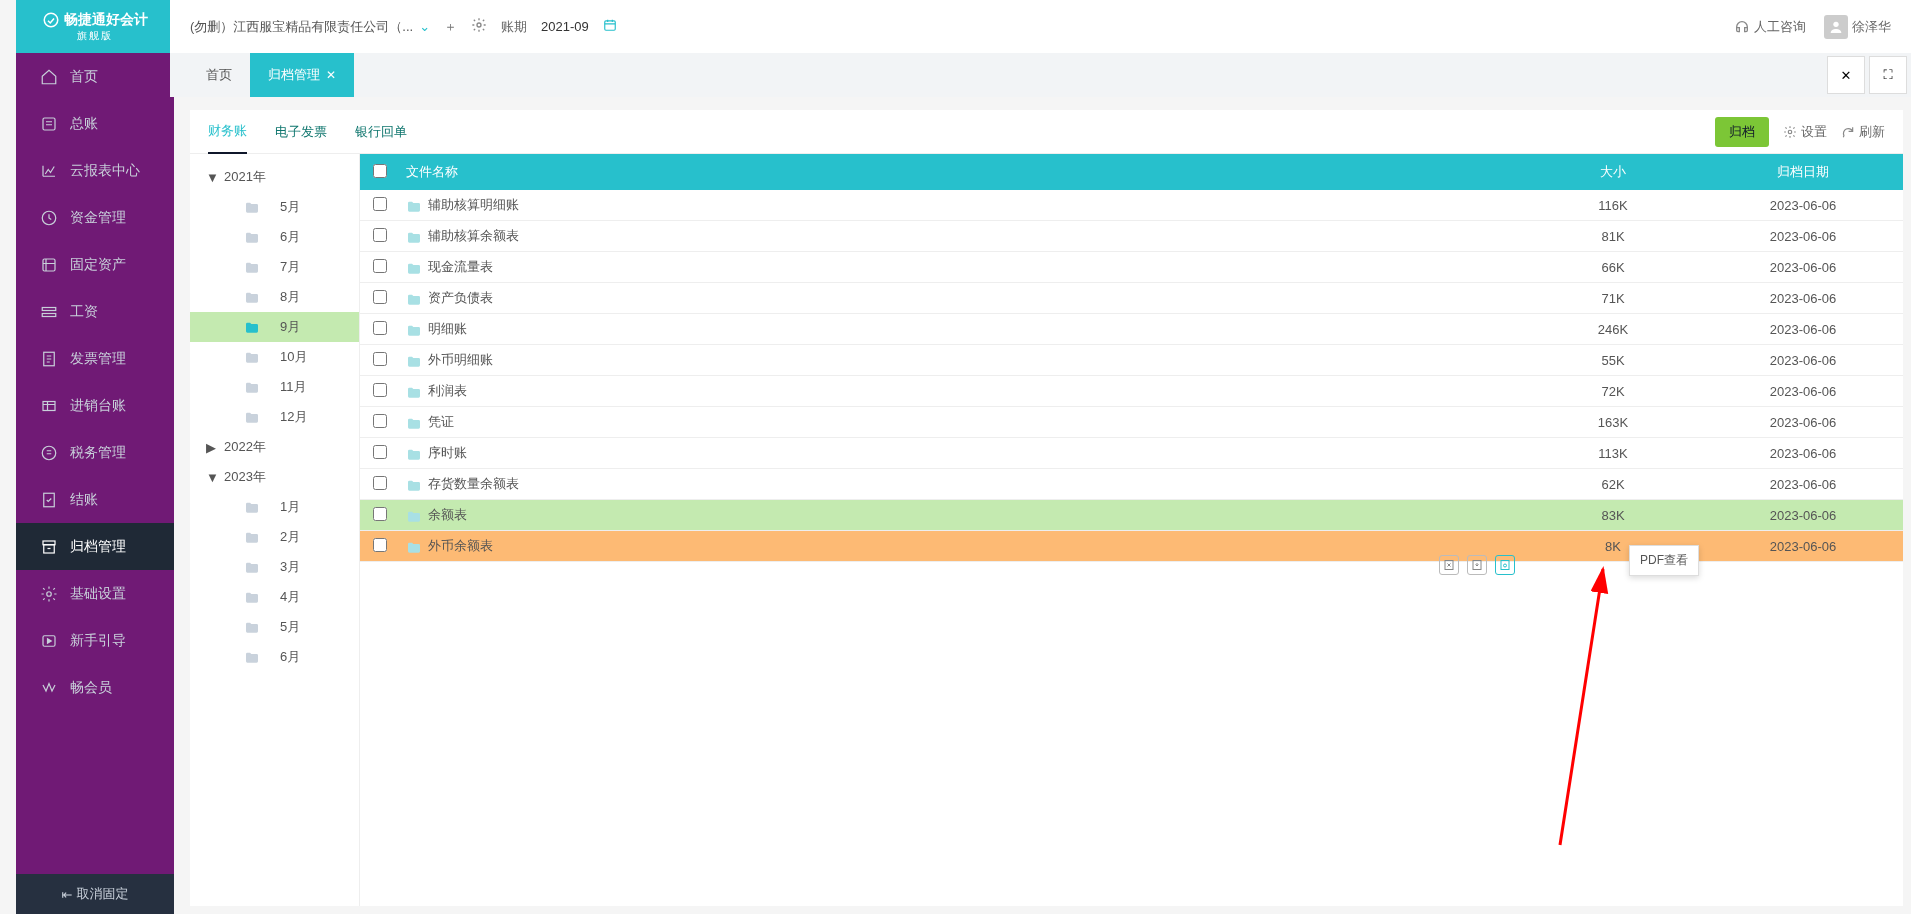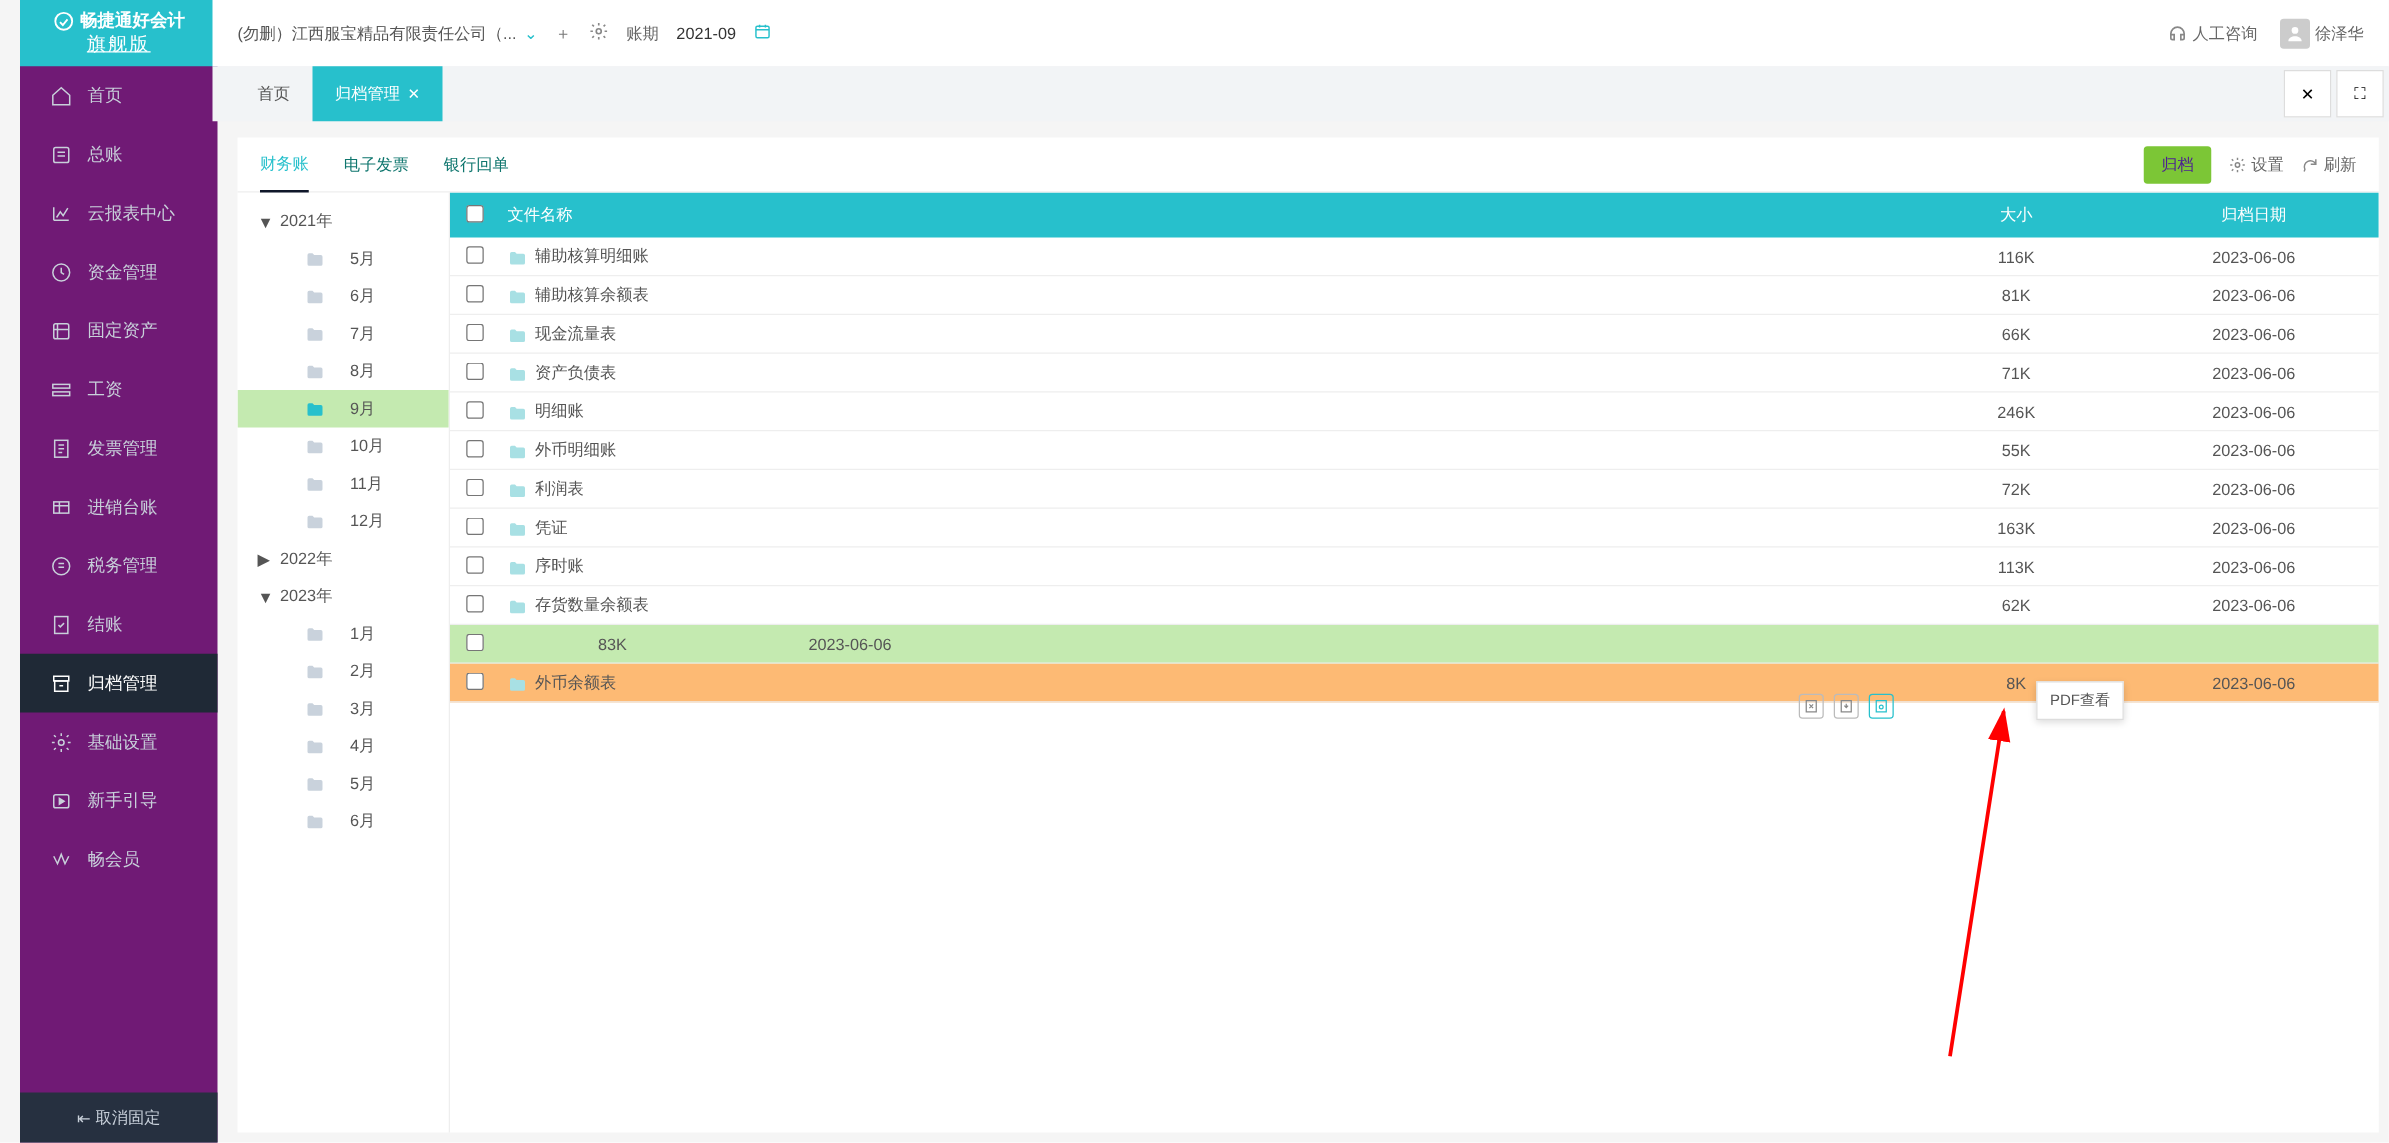--- a/index.html
+++ b/index.html
@@ -2,21 +2,21 @@
 <html><head>
 <meta charset="utf-8">
 <style>
 * { margin: 0; padding: 0; box-sizing: border-box; font-family: "Microsoft YaHei", Arial, sans-serif; }
 body { background: #f5f5f5; width: 1911px; height: 914px; overflow: hidden; position: relative; font-size: 13px; }
 
 
 .sidebar { position: absolute; left: 16px; top: 0; width: 158px; height: 914px; background: #701a75; color: #c8d0da; }
 .logo { background: #27c0cc; height: 53px; color: #fff; display: flex; flex-direction: column; align-items: center; justify-content: center; font-size: 14px; }
 .logo-top { display:flex; align-items:center; gap:4px; font-weight:bold;}
-.logo-sub { font-size: 15px; letter-spacing: 2px; text-decoration: underline; }
+.logo-sub { font-size: 10px; letter-spacing: 2px; }
 .nav-item { height: 47px; display: flex; align-items: center; padding-left: 24px; gap: 12px; cursor: pointer; font-size: 14px; }
 .nav-item.active { background: #1f2936; color: #fff; }
 .nav-icon { width: 18px; height: 18px; display:inline-flex; align-items:center; justify-content:center; }
 .nav-icon svg { stroke: #c8d0da; fill: none; stroke-width: 1.6; }
 .nav-item.active .nav-icon svg { stroke:#fff; }
 .unpin { position: absolute; bottom: 0; left: 0; right: 0; height: 40px; display: flex; align-items: center; justify-content: center; background: #263040; color: #c8d0da; cursor:pointer; gap:4px;}
 
 
 .header { position: absolute; left: 170px; top: 0; right: 0; height: 53px; background: #fff; display: flex; align-items: center; padding: 0 20px; gap: 14px; color: #555; }
 .company-sel { display:flex; align-items:center; gap:6px; cursor:pointer; }
@@ -35,21 +35,21 @@
 .tab-close { font-size:12px; }
 .tabs-actions { margin-left:auto; display:flex; }
 .tab-act { width:38px; height:38px; border:1px solid #ddd; display:flex; align-items:center; justify-content:center; background:#fff; cursor:pointer; margin-right:4px; }
 
 
 .content { position:absolute; left:190px; right:8px; top:110px; bottom:8px; background:#fff; }
 .subtabs { height:44px; border-bottom:1px solid #eee; display:flex; align-items:center; padding:0 18px; gap:28px; }
 .subtab { height:44px; display:flex; align-items:center; cursor:pointer; color:#0f766e; }
 .subtab.active { color:#27c0cc; border-bottom:2px solid #0f172a; }
 .subtab-right { margin-left:auto; display:flex; gap:14px; align-items:center; }
-.btn-archive { background:#7cc636; color:#4c1d95; padding:6px 14px; border-radius:3px; cursor:pointer; }
+.btn-archive { background:#7cc636; color:#0f172a; padding:6px 14px; border-radius:3px; cursor:pointer; }
 .link-ic { display:flex; align-items:center; gap:4px; color:#666; cursor:pointer; }
 
 .main-body { display:flex; height:calc(100% - 44px); }
 
 
 .tree { width:170px; border-right:1px solid #eee; padding-top:8px; overflow:auto; font-size:13px; color:#555; }
 .year-node { padding:6px 16px; display:flex; align-items:center; gap:8px; cursor:pointer; }
 .caret { width:10px; display:inline-block; }
 .month-node { padding:6px 0 6px 54px; display:flex; align-items:center; gap:20px; cursor:pointer; }
 .month-node.selected { background:#c4eab0; }
@@ -486,20 +486,23 @@
           <div class="row">
             <div class="cell-cb"><input type="checkbox" style=""></div>
             <div class="cell-name"><span class="file-ic"><svg viewBox="0 0 24 24">
                   <path d="M3 6a2 2 0 012-2h4l2 2h8a2 2 0 012 2v9a2 2 0 01-2 2H5a2 2 0 01-2-2z"></path>
                 </svg></span><span>存货数量余额表</span></div>
             <div class="cell-size">62K</div>
             <div class="cell-date">2023-06-06</div>
           </div>
           <div class="row sel">
             <div class="cell-cb"><input type="checkbox" style=""></div>
+            <div class="cell-name"><span class="file-ic"><svg viewBox="0 0 24 24">
+                  <path d="M3 6a2 2 0 012-2h4l2 2h8a2 2 0 012 2v9a2 2 0 01-2 2H5a2 2 0 01-2-2z"></path>
+                </svg></span><span>余额表</span></div>
             <div class="cell-size">83K</div>
             <div class="cell-date">2023-06-06</div>
           </div>
           <div class="row hover">
             <div class="cell-cb"><input type="checkbox" style=""></div>
             <div class="cell-name"><span class="file-ic"><svg viewBox="0 0 24 24">
                   <path d="M3 6a2 2 0 012-2h4l2 2h8a2 2 0 012 2v9a2 2 0 01-2 2H5a2 2 0 01-2-2z"></path>
                 </svg></span><span>外币余额表</span><div class="row-actions">
                 <div class="act-ic">
                   <svg width="12" height="12" viewBox="0 0 24 24" fill="none" stroke="currentColor" stroke-width="2">

